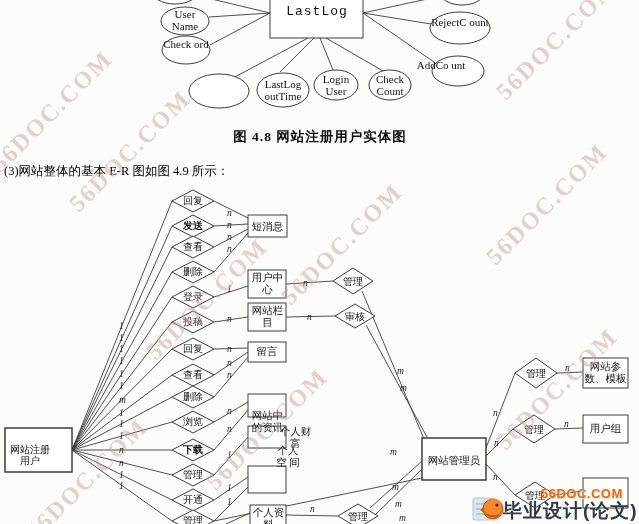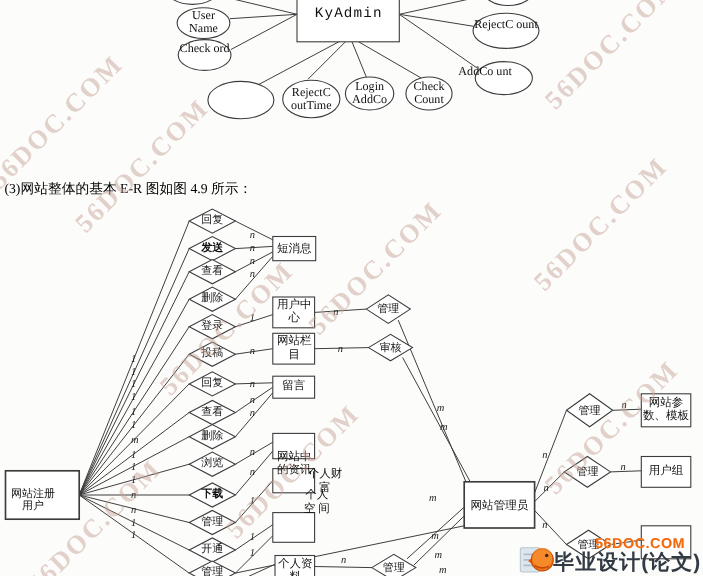--- a/index.html
+++ b/index.html
@@ -180,29 +180,30 @@
       <text x="395" y="507">m</text>
         <text x="399" y="521">m</text>
       <text x="493" y="416">n</text>
         <text x="494" y="446">n</text>
       <text x="493" y="480">n</text>
       <text x="565" y="371">n</text>
         <text x="564" y="427">n</text>
     </g>
   </svg>
 
-  <div class="lb mono" style="left:272px;top:6px;width:90px;">KyAdmin</div>
+  <div class="lb mono" style="left:272px;top:6px;width:90px;">LastLog</div>
   <div class="lb" style="left:161px;top:9px;width:48px;">User Name</div>
   <div class="lb" style="left:162px;top:39px;width:48px;">Check ord</div>
-  <div class="lb" style="left:256px;top:79px;width:54px;">RejectC outTime</div>
-  <div class="lb" style="left:313px;top:74px;width:46px;">Login AddCo</div>
+  <div class="lb" style="left:256px;top:79px;width:54px;">LastLog outTime</div>
+  <div class="lb" style="left:313px;top:74px;width:46px;">Login User</div>
   <div class="lb" style="left:368px;top:74px;width:44px;">Check Count</div>
   <div class="lb" style="left:430px;top:17px;width:60px;">RejectC ount</div>
   <div class="lb" style="left:414px;top:60px;width:54px;">AddCo unt</div>
 
+  <div class="caption">图 4.8  网站注册用户实体图</div>
   <div class="para">(3)网站整体的基本 E-R 图如图 4.9 所示：</div>
 
   <div class="lb d" style="left:6px;top:444px;width:48px;">网站注册用户</div>
   <div class="lb r" style="left:423px;top:455px;width:62px;">网站管理员</div>
   <div class="lb r" style="left:248px;top:221px;width:39px;">短消息</div>
   <div class="lb r" style="left:250px;top:272px;width:35px;">用户中 心</div>
   <div class="lb r" style="left:250px;top:305px;width:35px;">网站栏 目</div>
   <div class="lb r" style="left:248px;top:346px;width:38px;">留言</div>
   <div class="lb r" style="left:250px;top:395px;width:35px;margin-top:15px;">网站中 的资讯</div>
   <div class="lb r" style="left:250px;top:426px;width:35px;padding-left:28px;">个人财 富</div>

